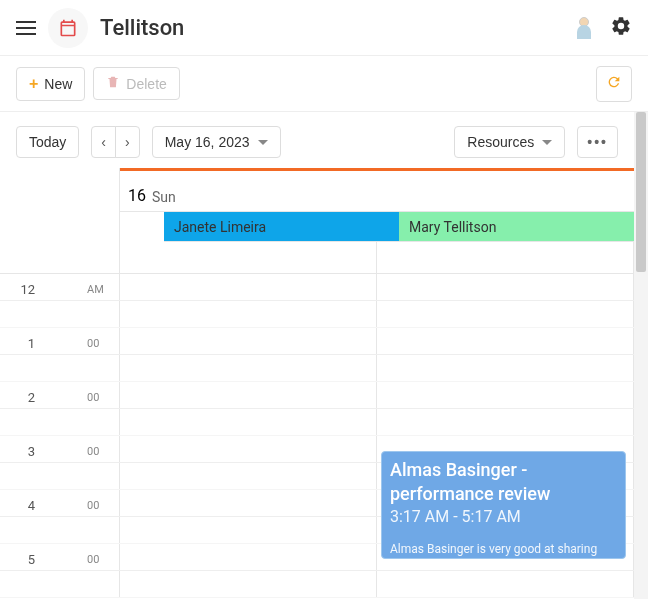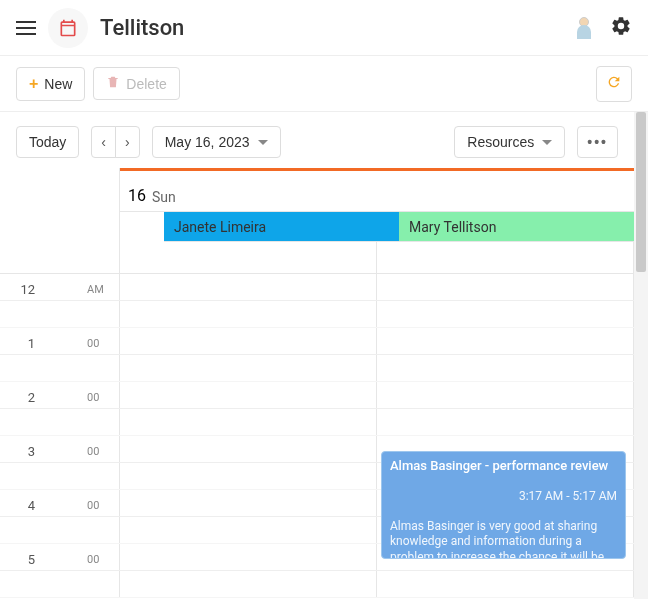--- a/index.html
+++ b/index.html
@@ -43,22 +43,22 @@
   .allday-row { display:flex; height:32px; border-bottom:1px solid #e6e6e6; }
   .allday-row .col { flex:1; border-right:1px solid #e6e6e6; }
   .grid { position:relative; height: calc(100% - 44px - 30px - 32px - 56px); overflow:hidden; }
   .slots { position:absolute; inset:0; }
   .slot-row { height:27px; display:flex; border-bottom:1px solid #eee; }
   .slot-row.half { border-bottom:1px solid #f5f5f5; }
   .slot-row .time-cell { width:120px; border-right:1px solid #e6e6e6; display:flex; justify-content:flex-end; align-items:center; padding:4px 8px 0 0; gap:8px; font-size:13px; color:#555; }
   .slot-row .time-cell .suffix { font-size:11px; color:#888; width:24px; text-align:left;margin-left:44px; }
   .slot-row .col { flex:1; border-right:1px solid #e6e6e6; }
   .event { position:absolute; background:#6fa8e6; color:#fff; border-radius:4px; padding:6px 8px; font-size:12.5px; line-height:1.3; overflow:hidden; border:1px solid #9ec7ee; }
-  .event .ev-title { font-weight:500; font-size:13px; }
-  .event .ev-time { font-size:12px; opacity:0.9; margin-top:14px;text-align:right; }
+  .event .ev-title { font-weight:500; font-size:18px; }
+  .event .ev-time { font-size:16px; opacity:0.9; margin-top:2px; }
   .event .ev-desc { font-size:12px; opacity:0.9; margin-top:14px; }
   .plus-icon { color:#f5a623; font-size:16px; font-weight:bold; }
   .trash-icon { color:#e8b5b5; }
   .refresh-icon { color:#f5a623; font-size:16px; }
   .chev { font-size:14px; color:#555; }
 </style>
 </head>
 <body>
 
 <div class="header">

